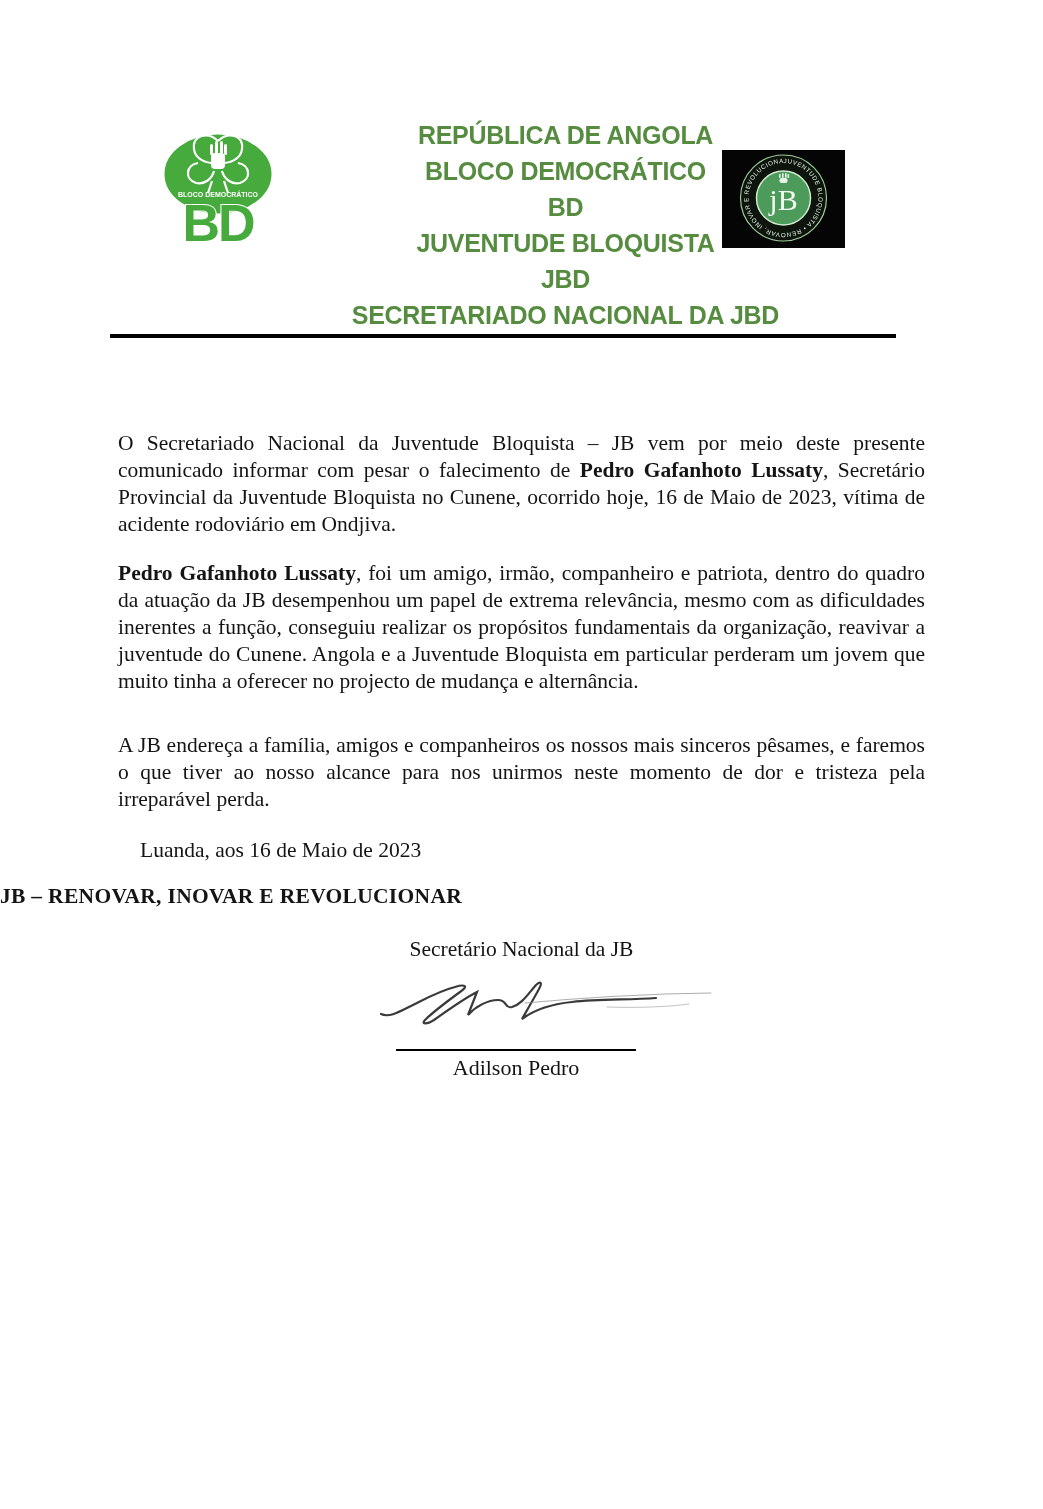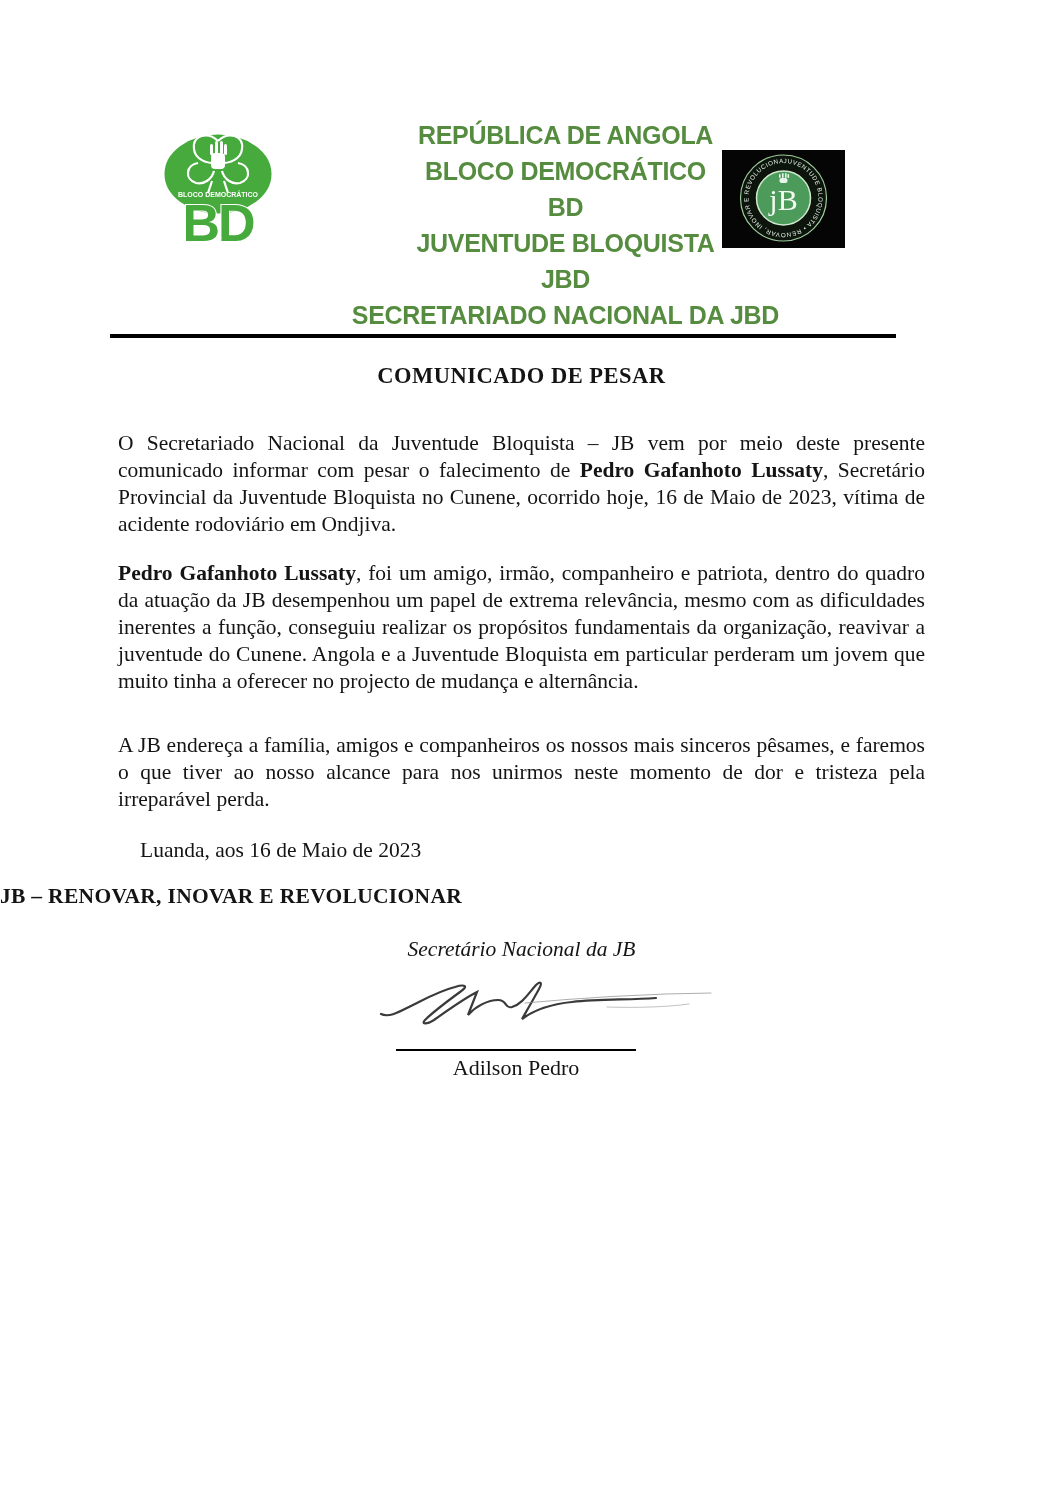--- a/index.html
+++ b/index.html
@@ -41,21 +41,21 @@
   .p1{top:408px;}
   .p2{top:538px;}
   .p3{top:710px;}
   .date-line{position:absolute;left:118px;top:838px;font-size:21.5px;margin-left:22px;}
   .slogan{
     position:absolute;top:884px;left:0;width:1043px;
     text-align:left;font-weight:bold;font-size:21.5px;letter-spacing:0.3px;
   }
   .sec-title{
     position:absolute;top:937px;left:0;width:1043px;
-    text-align:center;font-size:21.5px;font-style:italic;
+    text-align:center;font-size:21.5px;
   }
   .signature{position:absolute;left:375px;top:962px;width:350px;height:70px;}
   .sig-line{position:absolute;left:396px;top:1049px;width:240px;border-top:2.5px solid #000;}
   .sig-name{
     position:absolute;left:346px;top:1055px;width:340px;
     text-align:center;font-size:22px;
   }
   b{font-weight:bold;}
 </style>
 </head>
@@ -113,21 +113,20 @@
         <rect x="60" y="23" width="1.6" height="5" rx="0.8"></rect>
         <rect x="63" y="23" width="1.6" height="5" rx="0.8"></rect>
         <rect x="65.5" y="24" width="1.6" height="4" rx="0.8"></rect>
       </g>
       <text x="61.5" y="60" text-anchor="middle" font-family="Liberation Serif, serif" font-size="30" fill="#f2faf2">jB</text>
     </svg>
   </div>
 
   <div class="rule"></div>
 
-  <div class="doc-title">COMUNICADO DE PESAR</div>
 
   <p class="para p1"><span>O Secretariado Nacional da Juventude Bloquista – JB vem por meio deste presente comunicado informar com pesar o falecimento de </span><b>Pedro Gafanhoto Lussaty</b><span>, Secretário Provincial da Juventude Bloquista no Cunene, ocorrido hoje, 16 de Maio de 2023, vítima de acidente rodoviário em Ondjiva.</span></p>
 
   <p class="para p2"><b>Pedro Gafanhoto Lussaty</b><span>, foi um amigo, irmão, companheiro e patriota, dentro do quadro da atuação da JB desempenhou um papel de extrema relevância, mesmo com as dificuldades inerentes a função, conseguiu realizar os propósitos fundamentais da organização, reavivar a juventude do Cunene. Angola e a Juventude Bloquista em particular perderam um jovem que muito tinha a oferecer no projecto de mudança e alternância.</span></p>
 
   <p class="para p3">A JB endereça a família, amigos e companheiros os nossos mais sinceros pêsames, e faremos o que tiver ao nosso alcance para nos unirmos neste momento de dor e tristeza pela irreparável perda.</p>
 
   <div class="date-line">Luanda, aos 16 de Maio de 2023</div>
 
   <div class="slogan">JB – RENOVAR, INOVAR E REVOLUCIONAR</div>

